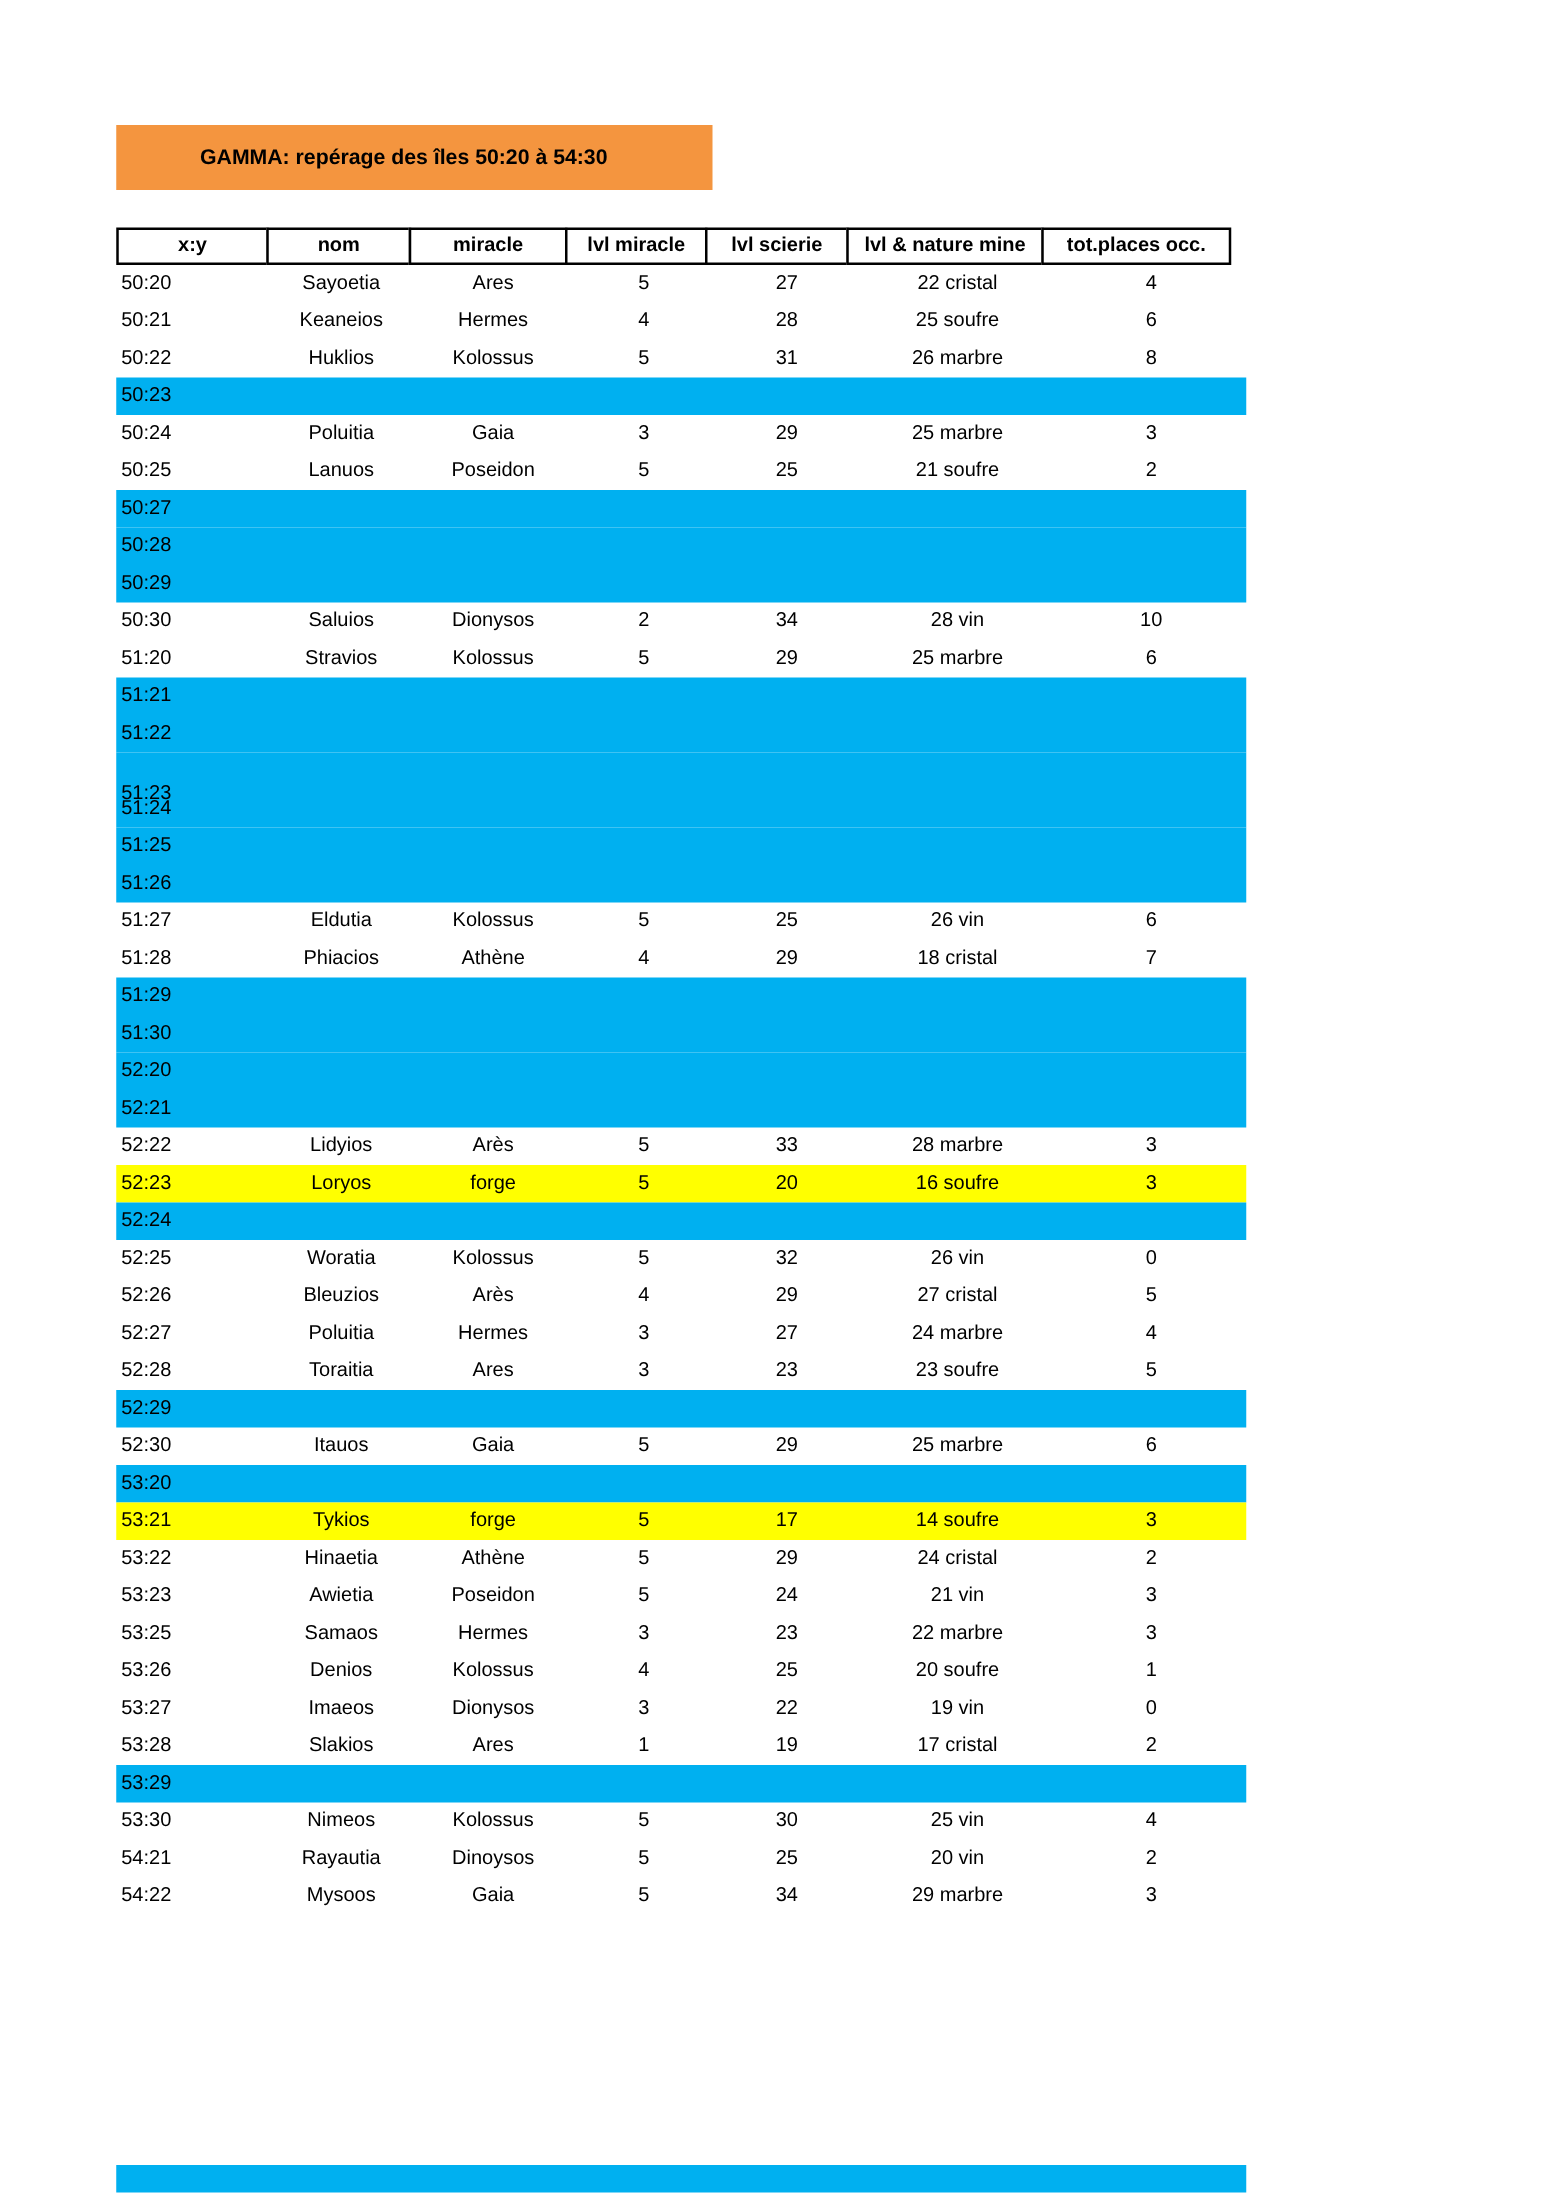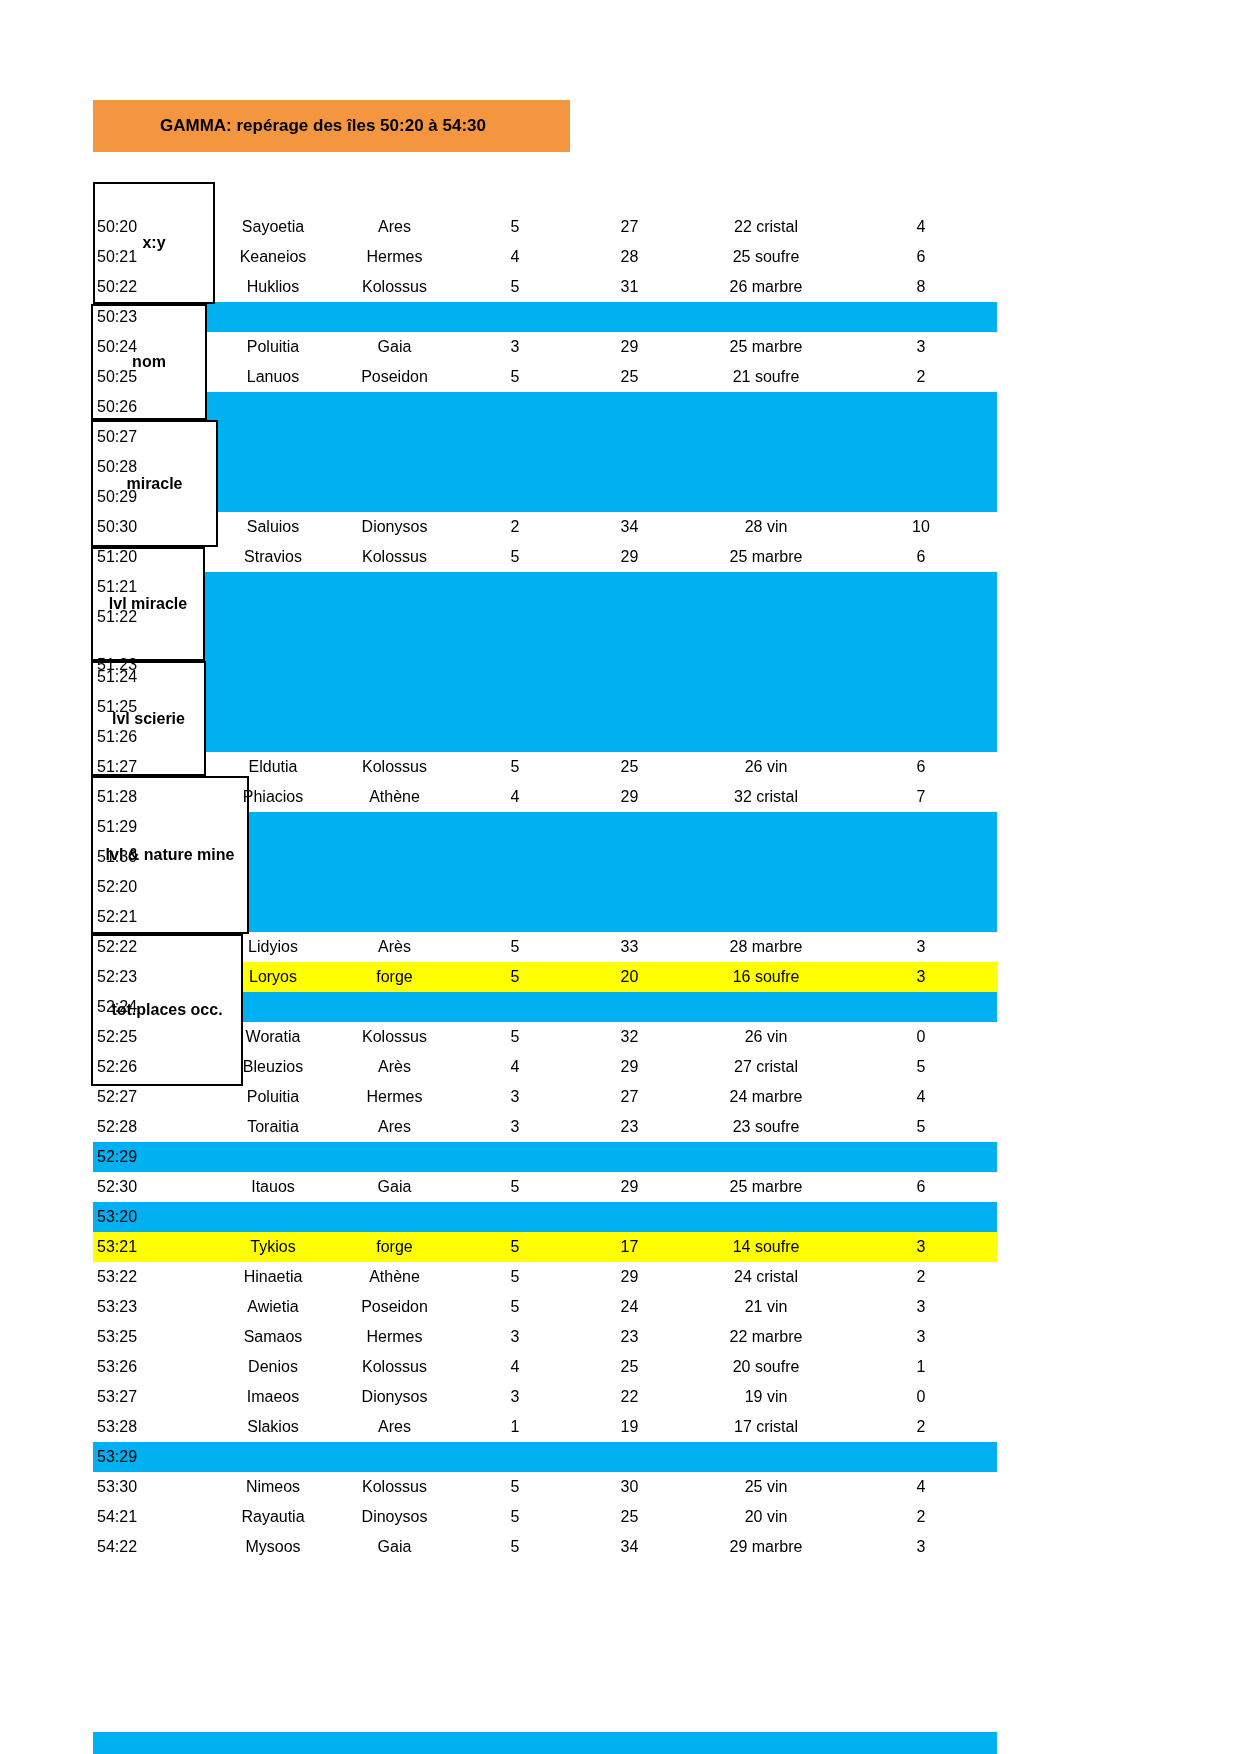--- a/index.html
+++ b/index.html
@@ -24,21 +24,20 @@
   }
   .island-table{
     position:absolute;
     left:93px;top:182px;
     width:904px;
   }
   .header-row{
     display:flex;
     height:30px;
     box-sizing:border-box;
-    flex-direction:column;
   }
   .header-cell{
     box-sizing:border-box;
     border:2px solid #000;
     margin-left:-2px;
     display:flex;align-items:center;justify-content:center;
     font-weight:bold;
     font-size:16px;
     background:#fff;
     white-space:nowrap;
@@ -133,29 +132,20 @@
       <div class="t-row data">
         <div class="cell col-0" style="width: 122px; flex: 0 0 122px;">50:25</div>
         <div class="cell col-1" style="width: 116px; flex: 0 0 116px;">Lanuos</div>
         <div class="cell col-2" style="width: 127px; flex: 0 0 127px;">Poseidon</div>
         <div class="cell col-3" style="width: 114px; flex: 0 0 114px;">5</div>
         <div class="cell col-4" style="width: 115px; flex: 0 0 115px;">25</div>
         <div class="cell col-5" style="width: 158px; flex: 0 0 158px;">21 soufre</div>
         <div class="cell col-6" style="width: 152px; flex: 0 0 152px;">2</div>
       </div>
       <div class="t-row empty">
-        <div class="cell col-0" style="width: 122px; flex: 0 0 122px;">50:26</div>
-        <div class="cell col-1" style="width: 116px; flex: 0 0 116px;"></div>
-        <div class="cell col-2" style="width: 127px; flex: 0 0 127px;"></div>
-        <div class="cell col-3" style="width: 114px; flex: 0 0 114px;"></div>
-        <div class="cell col-4" style="width: 115px; flex: 0 0 115px;"></div>
-        <div class="cell col-5" style="width: 158px; flex: 0 0 158px;"></div>
-        <div class="cell col-6" style="width: 152px; flex: 0 0 152px;"></div>
-      </div>
-      <div class="t-row empty">
         <div class="cell col-0" style="width: 122px; flex: 0 0 122px;">50:27</div>
         <div class="cell col-1" style="width: 116px; flex: 0 0 116px;"></div>
         <div class="cell col-2" style="width: 127px; flex: 0 0 127px;"></div>
         <div class="cell col-3" style="width: 114px; flex: 0 0 114px;"></div>
         <div class="cell col-4" style="width: 115px; flex: 0 0 115px;"></div>
         <div class="cell col-5" style="width: 158px; flex: 0 0 158px;"></div>
         <div class="cell col-6" style="width: 152px; flex: 0 0 152px;"></div>
       </div>
       <div class="t-row empty">
         <div class="cell col-0" style="width: 122px; flex: 0 0 122px;">50:28</div>
@@ -255,21 +245,21 @@
         <div class="cell col-4" style="width: 115px; flex: 0 0 115px;">25</div>
         <div class="cell col-5" style="width: 158px; flex: 0 0 158px;">26 vin</div>
         <div class="cell col-6" style="width: 152px; flex: 0 0 152px;">6</div>
       </div>
       <div class="t-row data">
         <div class="cell col-0" style="width: 122px; flex: 0 0 122px;">51:28</div>
         <div class="cell col-1" style="width: 116px; flex: 0 0 116px;">Phiacios</div>
         <div class="cell col-2" style="width: 127px; flex: 0 0 127px;">Athène</div>
         <div class="cell col-3" style="width: 114px; flex: 0 0 114px;">4</div>
         <div class="cell col-4" style="width: 115px; flex: 0 0 115px;">29</div>
-        <div class="cell col-5" style="width: 158px; flex: 0 0 158px;">32 cristal</div>
+        <div class="cell col-5" style="width: 158px; flex: 0 0 158px;">18 cristal</div>
         <div class="cell col-6" style="width: 152px; flex: 0 0 152px;">7</div>
       </div>
       <div class="t-row empty">
         <div class="cell col-0" style="width: 122px; flex: 0 0 122px;">51:29</div>
         <div class="cell col-1" style="width: 116px; flex: 0 0 116px;"></div>
         <div class="cell col-2" style="width: 127px; flex: 0 0 127px;"></div>
         <div class="cell col-3" style="width: 114px; flex: 0 0 114px;"></div>
         <div class="cell col-4" style="width: 115px; flex: 0 0 115px;"></div>
         <div class="cell col-5" style="width: 158px; flex: 0 0 158px;"></div>
         <div class="cell col-6" style="width: 152px; flex: 0 0 152px;"></div>

